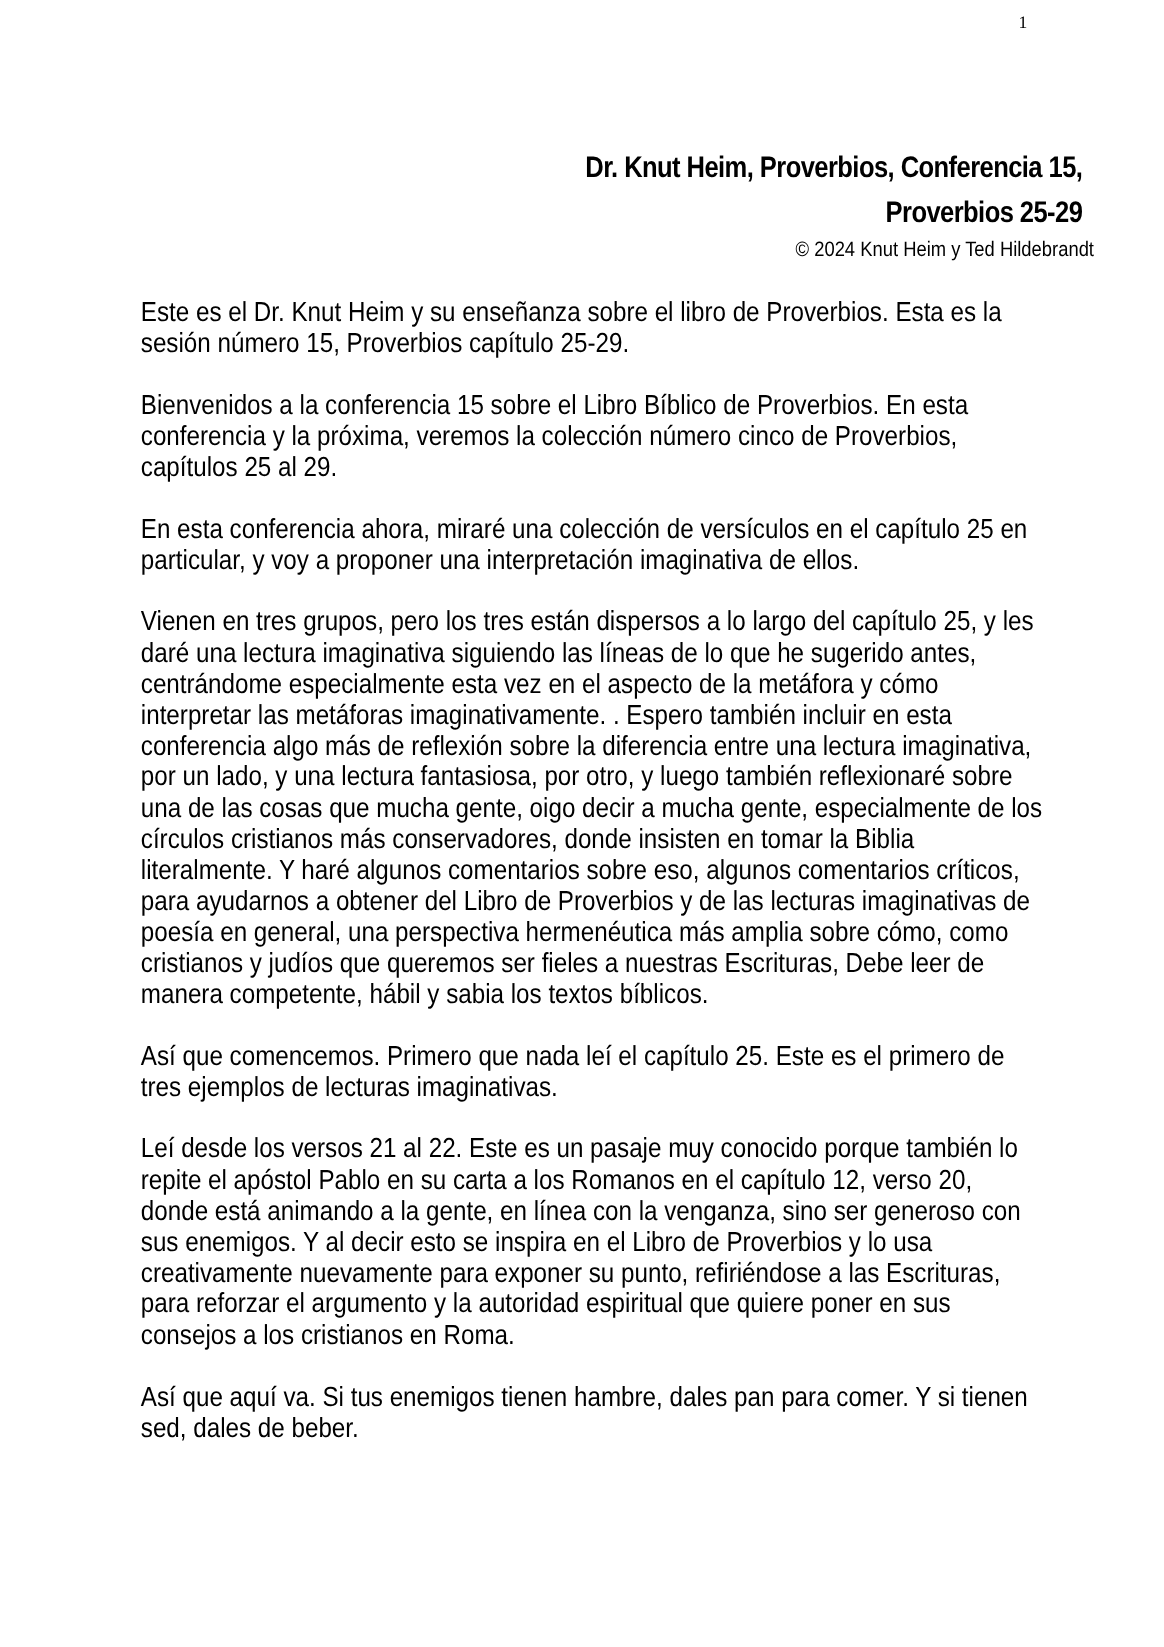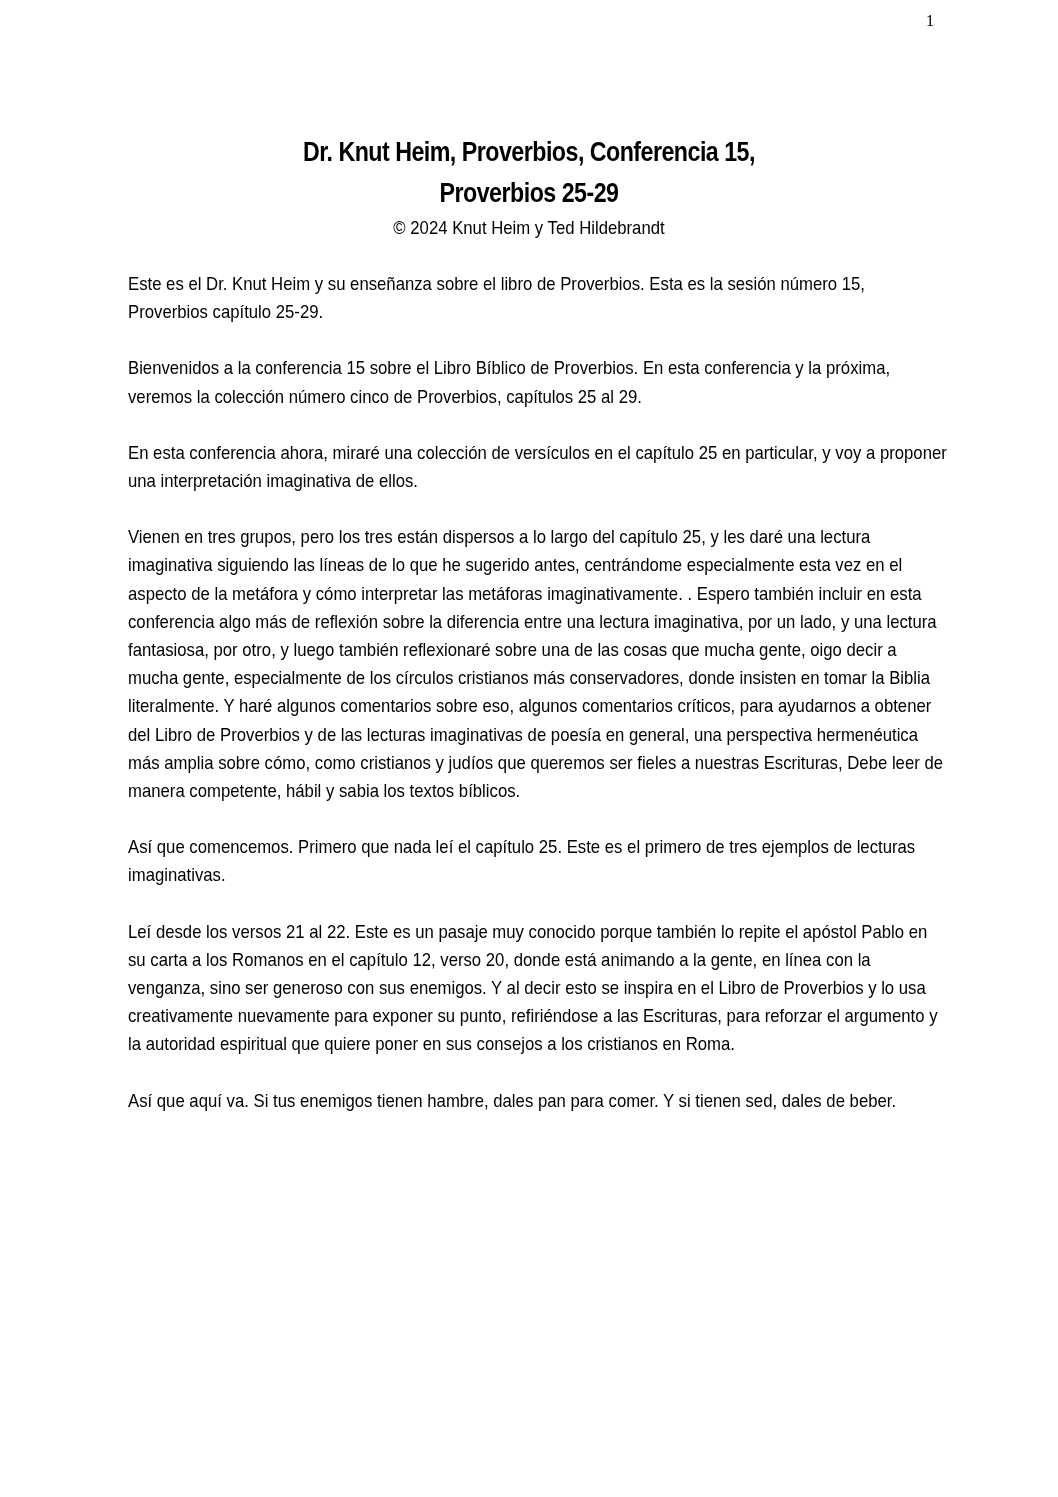--- a/index.html
+++ b/index.html
@@ -19,21 +19,21 @@
       top: 12px;
       left: 926px;
       font-family: "Liberation Serif", serif;
       font-size: 16px;
     }
     .title-block {
       position: absolute;
       top: 132px;
       left: 0;
       width: 1058px;
-      text-align: center;
+      text-align: right;
       font-family: "Liberation Sans", sans-serif;
     }
     .title-line {
       font-size: 27px;
       font-weight: bold;
       line-height: 41px;
       letter-spacing: -0.6px;
       transform: scaleX(0.86);
     }
     .copyright {
@@ -41,21 +41,21 @@
       line-height: 24px;
       margin-top: 2px;
       transform: scaleX(0.88);
     }
     .body-text {
       position: absolute;
       top: 270px;
       left: 128px;
       width: 820px;
       font-family: "Liberation Sans", sans-serif;
-      font-size: 19px;
+      font-size: 25px;
       line-height: 28.2px;
     }
     .para {
       margin: 0 0 28px 0;
       transform-origin: left top;
       transform: scaleX(0.88);
       width: 932px;
     }
   </style>
 </head>

